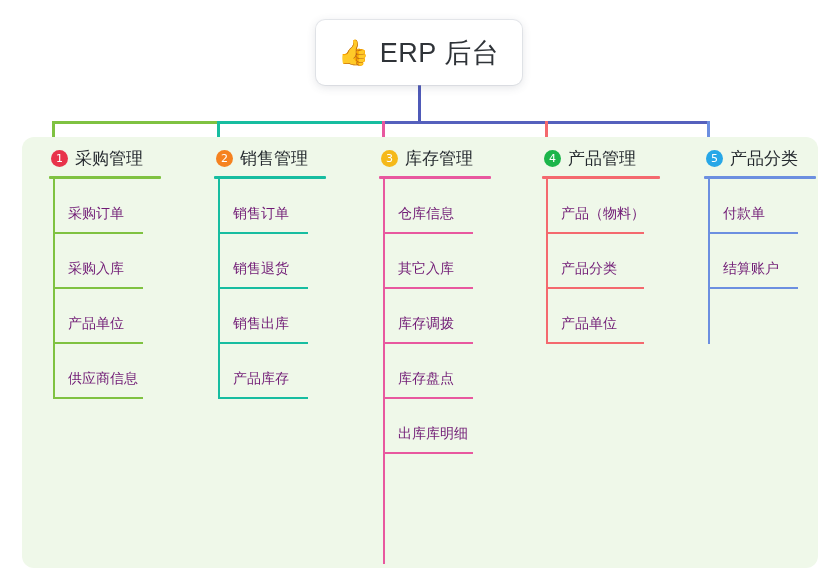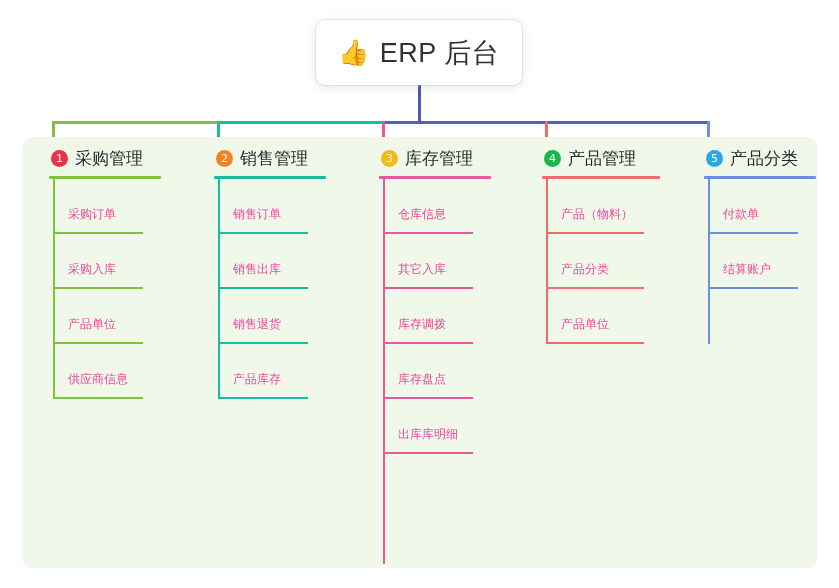--- a/index.html
+++ b/index.html
@@ -58,21 +58,21 @@
 
   .items{position:relative;margin-top:0;}
   .stem{position:absolute;left:18px;top:0;width:2px;}
   .item{
     position:relative;
     height:55px;
   }
   .item-label{
     position:absolute;
     left:33px;bottom:11px;
-    font-size:12px;color:#ec4899;white-space:nowrap;
+    font-size:14px;color:#701a75;white-space:nowrap;
   }
   .item-rule{
     position:absolute;
     left:18px;bottom:0;
     height:2px;
   }
 </style>
 </head>
 <body>
 
@@ -132,25 +132,25 @@
           <span class="col-title">销售管理</span>
         </div>
         <div class="head-rule" style="width: 112px; margin-left: 14px; background: rgb(23, 189, 160);"></div>
         <div class="items" style="height: 220px;">
           <div class="stem" style="height: 220px; background: rgb(23, 189, 160);"></div>
           <div class="item">
             <span class="item-label">销售订单</span>
             <div class="item-rule" style="width: 90px; background: rgb(23, 189, 160);"></div>
           </div>
           <div class="item">
+            <span class="item-label">销售退货</span>
+            <div class="item-rule" style="width: 90px; background: rgb(23, 189, 160);"></div>
+          </div>
+          <div class="item">
             <span class="item-label">销售出库</span>
-            <div class="item-rule" style="width: 90px; background: rgb(23, 189, 160);"></div>
-          </div>
-          <div class="item">
-            <span class="item-label">销售退货</span>
             <div class="item-rule" style="width: 90px; background: rgb(23, 189, 160);"></div>
           </div>
           <div class="item">
             <span class="item-label">产品库存</span>
             <div class="item-rule" style="width: 90px; background: rgb(23, 189, 160);"></div>
           </div>
         </div>
       </div>
       <div class="col" style="left: 365px; width: 160px;">
         <div class="col-head">

